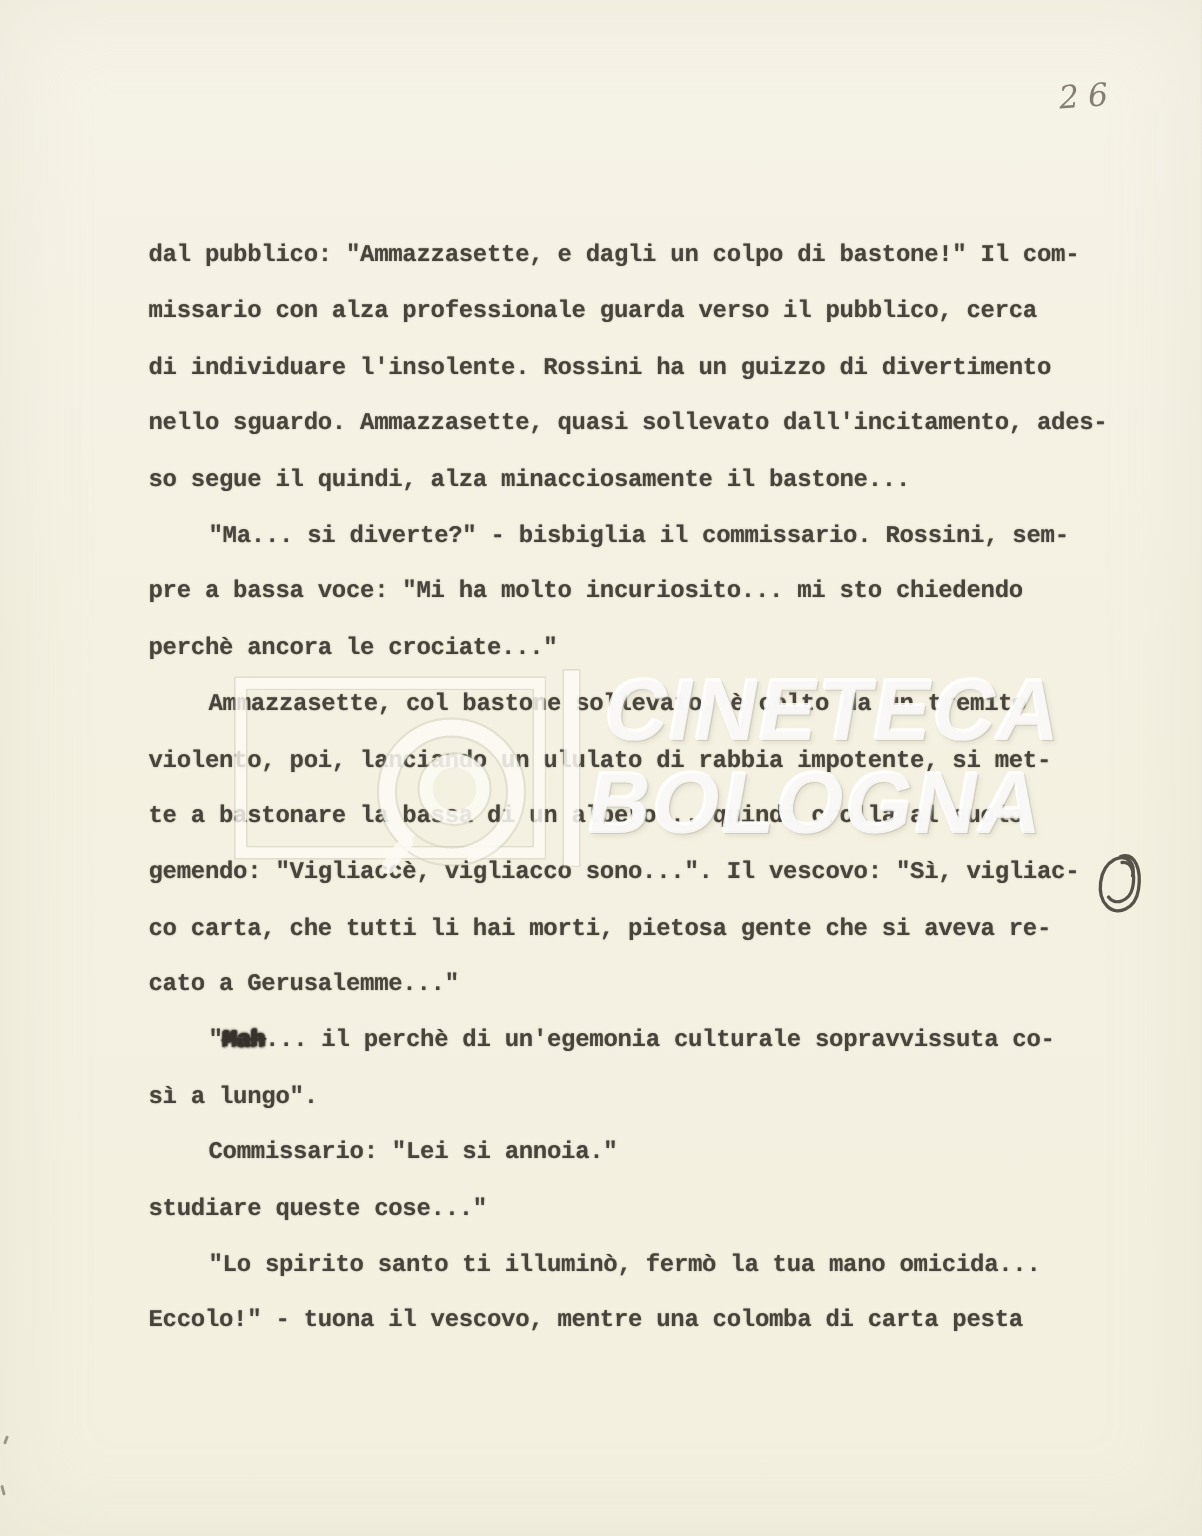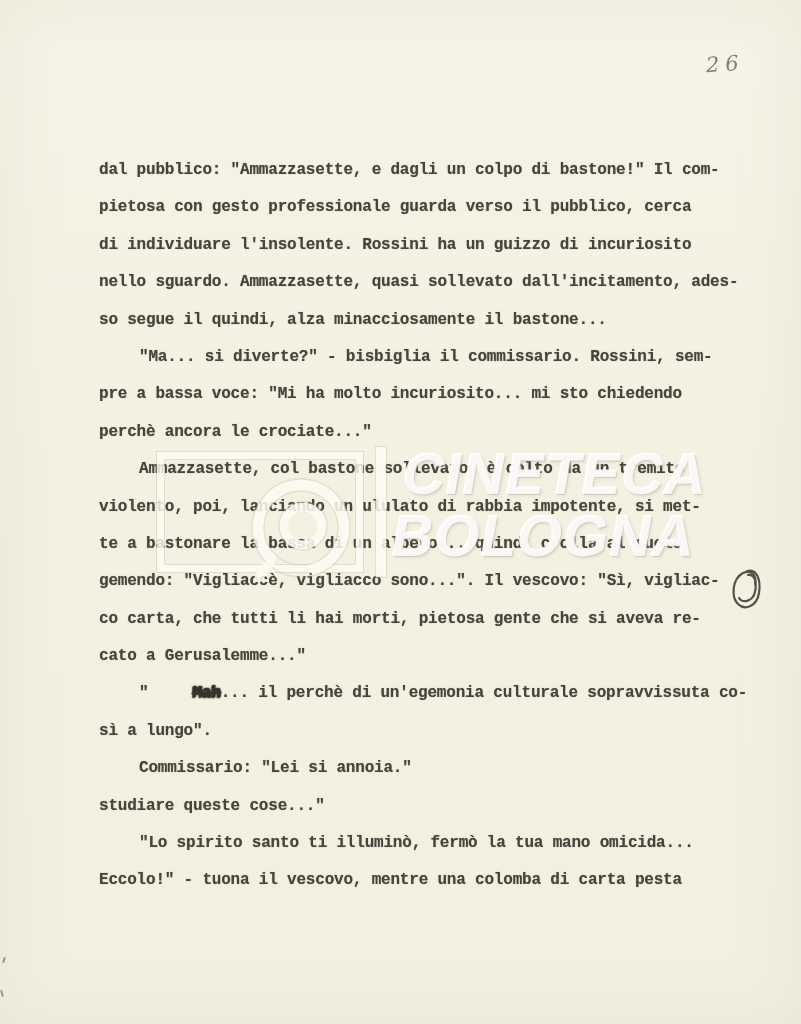--- a/index.html
+++ b/index.html
@@ -46,21 +46,20 @@
     height: 37.4px;
     line-height: 37.4px;
     white-space: pre;
   }
   .doc .line.indent { padding-left: 40px; }
   .overstrike {
     position: relative;
     color: #37332c;
     text-shadow: 0 0 2px #37332c, 1px 0 1px #37332c, -1px 1px 1px #37332c, 0 1px 2px #37332c;
     text-decoration: line-through;
-    margin-left: 44px;
   }
   
   .watermark {
     position: absolute;
     left: 0; top: 0;
     width: 801px; height: 1024px;
     z-index: 3;
     pointer-events: none;
   }
   .wm-frame {
@@ -120,22 +119,22 @@
 </style>
 </head>
 <body>
 
 <div class="page">
 
   <div class="pnum">26</div>
 
   <div class="doc" id="doc">
       <div class="line">dal pubblico: "Ammazzasette, e dagli un colpo di bastone!" Il com-</div>
-      <div class="line">pietosa con gesto professionale guarda verso il pubblico, cerca</div>
-      <div class="line">di individuare l'insolente. Rossini ha un guizzo di incuriosito</div>
+      <div class="line">missario con alza professionale guarda verso il pubblico, cerca</div>
+      <div class="line">di individuare l'insolente. Rossini ha un guizzo di divertimento</div>
       <div class="line">nello sguardo. Ammazzasette, quasi sollevato dall'incitamento, ades-</div>
       <div class="line">so segue il quindi, alza minacciosamente il bastone...</div>
       <div class="line indent">"Ma... si diverte?" - bisbiglia il commissario. Rossini, sem-</div>
       <div class="line">pre a bassa voce: "Mi ha molto incuriosito... mi sto chiedendo</div>
       <div class="line">perchè ancora le crociate..."</div>
       <div class="line indent">Ammazzasette, col bastone sollevato, è colto da un tremito</div>
       <div class="line">violento, poi, lanciando un ululato di rabbia impotente, si met-</div>
       <div class="line">te a bastonare la bassa di un albero... quindi crolla al suolo</div>
       <div class="line">gemendo: "Vigliaccè, vigliacco sono...". Il vescovo: "Sì, vigliac-</div>
       <div class="line">co carta, che tutti li hai morti, pietosa gente che si aveva re-</div>

